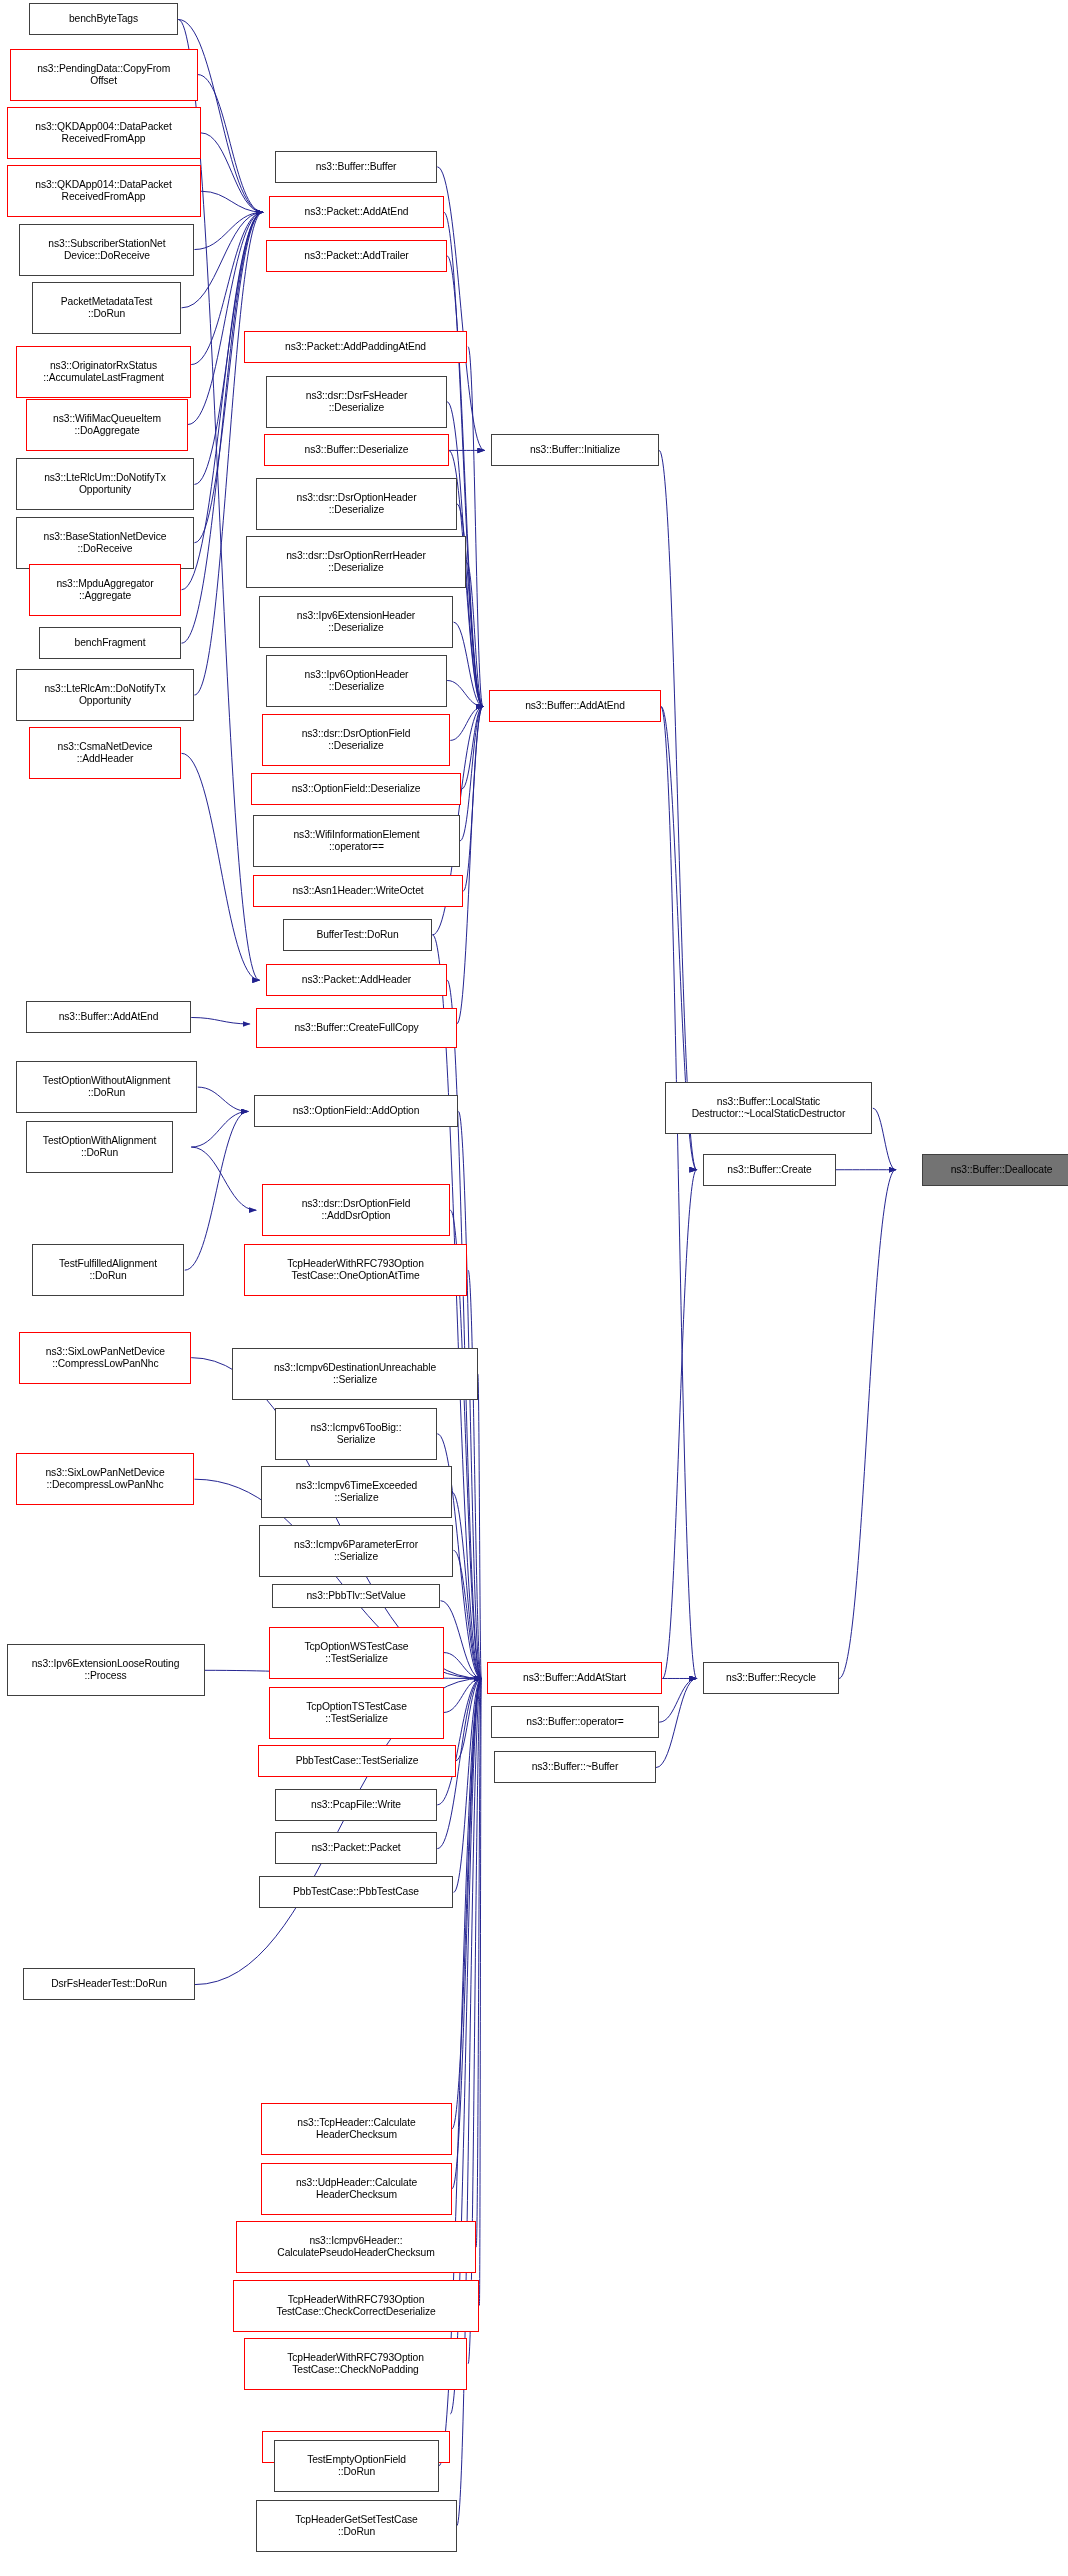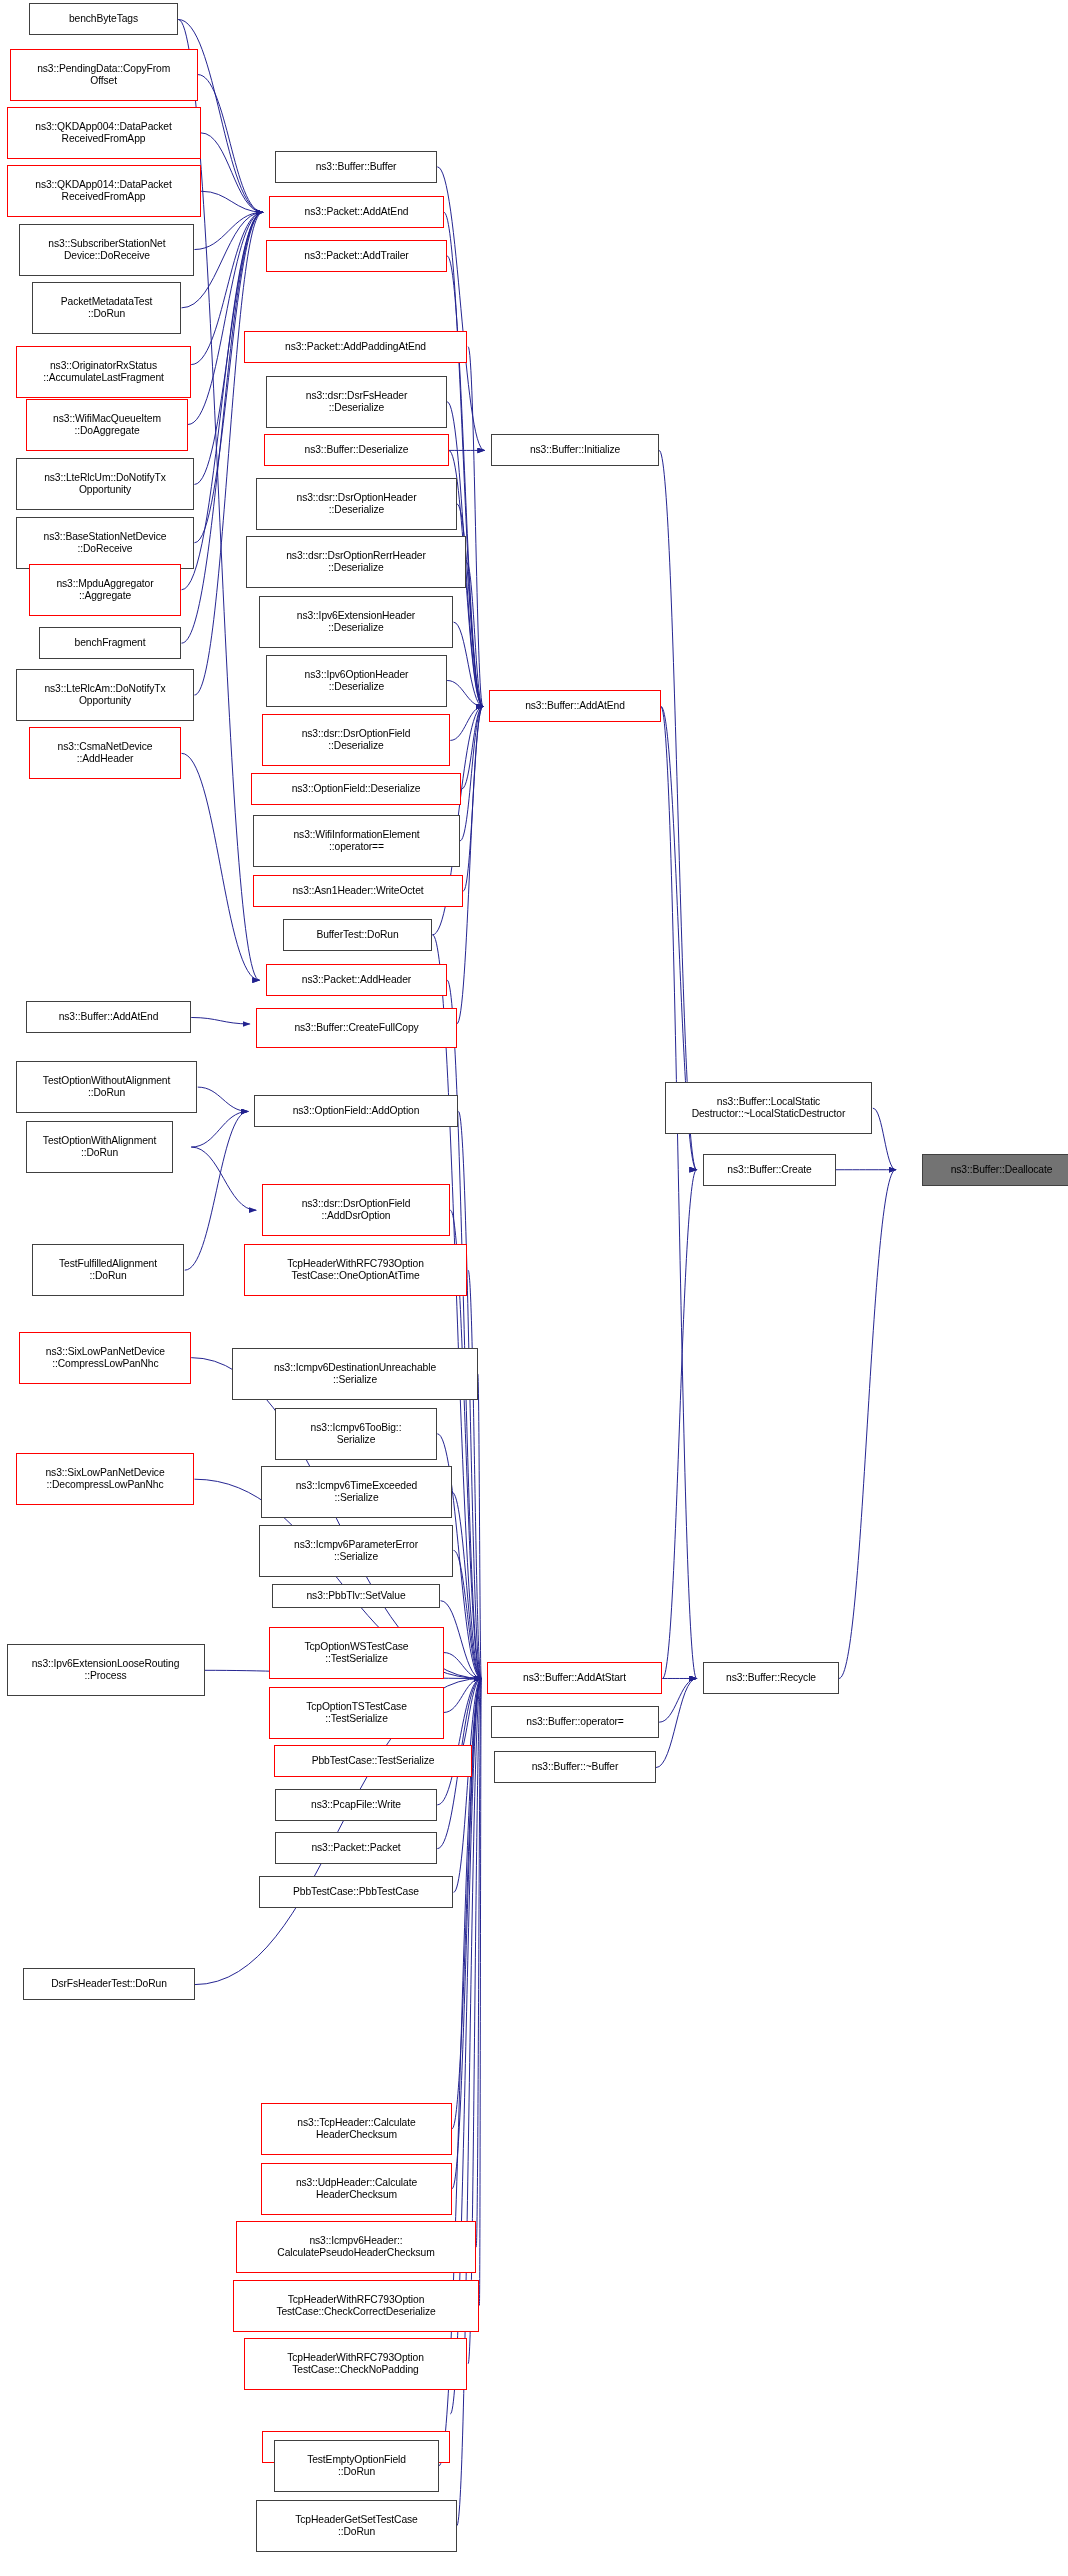--- a/index.html
+++ b/index.html
@@ -195,21 +195,21 @@
 Serialize</span></div>
       <div class="node" style="left: 261px; top: 1466px; width: 191px; height: 52px;"><span>ns3::Icmpv6TimeExceeded
 ::Serialize</span></div>
       <div class="node" style="left: 259px; top: 1525px; width: 194px; height: 52px;"><span>ns3::Icmpv6ParameterError
 ::Serialize</span></div>
       <div class="node" style="left: 272px; top: 1584px; width: 168px; height: 24px;"><span>ns3::PbbTlv::SetValue</span></div>
       <div class="node red" style="left: 269px; top: 1627px; width: 175px; height: 52px;"><span>TcpOptionWSTestCase
 ::TestSerialize</span></div>
       <div class="node red" style="left: 269px; top: 1687px; width: 175px; height: 52px;"><span>TcpOptionTSTestCase
 ::TestSerialize</span></div>
-      <div class="node red" style="left: 274px; top: 1745px; width: 198px; height: 32px;"><span>PbbTestCase::TestSerialize</span></div>
+      <div class="node red" style="left: 258px; top: 1745px; width: 198px; height: 32px;"><span>PbbTestCase::TestSerialize</span></div>
       <div class="node" style="left: 275px; top: 1789px; width: 162px; height: 32px;"><span>ns3::PcapFile::Write</span></div>
       <div class="node" style="left: 275px; top: 1832px; width: 162px; height: 32px;"><span>ns3::Packet::Packet</span></div>
       <div class="node" style="left: 259px; top: 1876px; width: 194px; height: 32px;"><span>PbbTestCase::PbbTestCase</span></div>
       <div class="node red" style="left: 261px; top: 2103px; width: 191px; height: 52px;"><span>ns3::TcpHeader::Calculate
 HeaderChecksum</span></div>
       <div class="node red" style="left: 261px; top: 2163px; width: 191px; height: 52px;"><span>ns3::UdpHeader::Calculate
 HeaderChecksum</span></div>
       <div class="node red" style="left: 236px; top: 2221px; width: 240px; height: 52px;"><span>ns3::Icmpv6Header::
 CalculatePseudoHeaderChecksum</span></div>
       <div class="node red" style="left: 233px; top: 2280px; width: 246px; height: 52px;"><span>TcpHeaderWithRFC793Option

